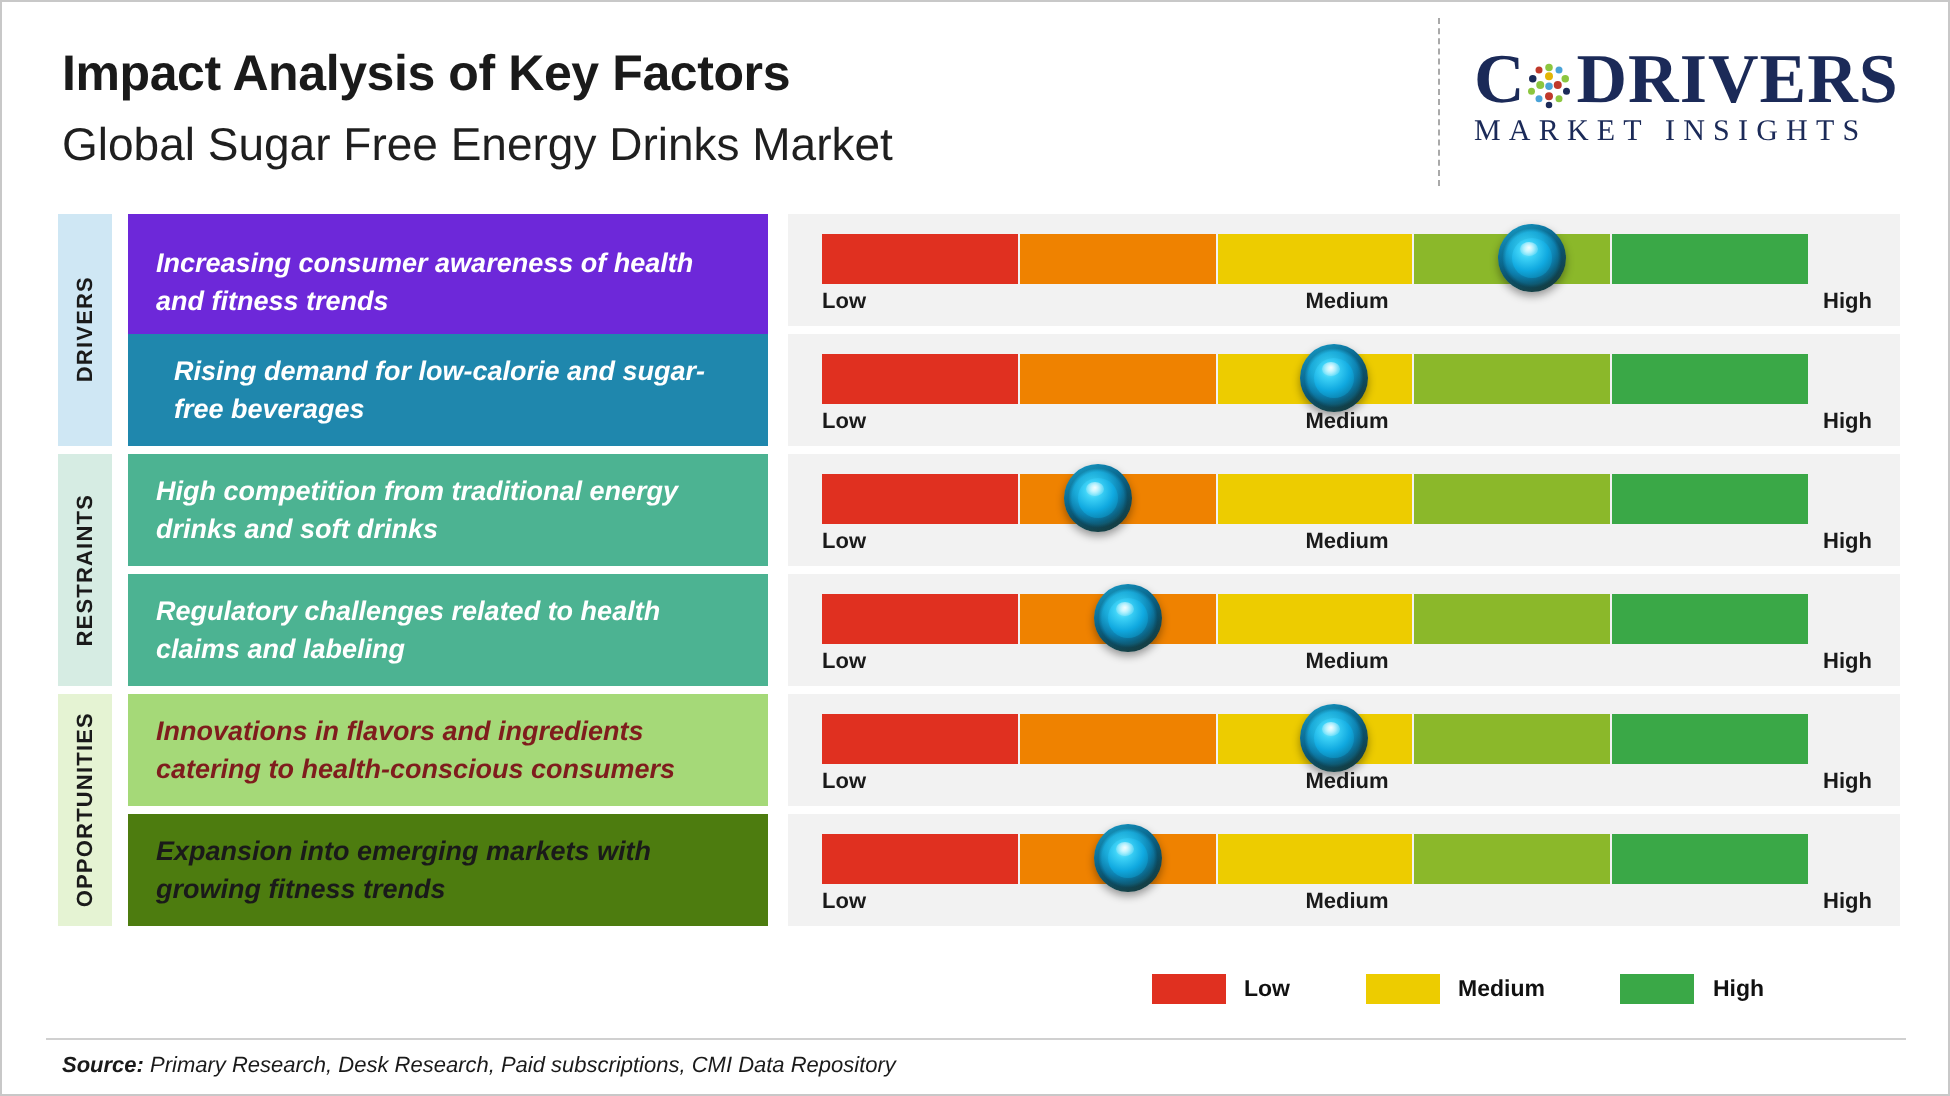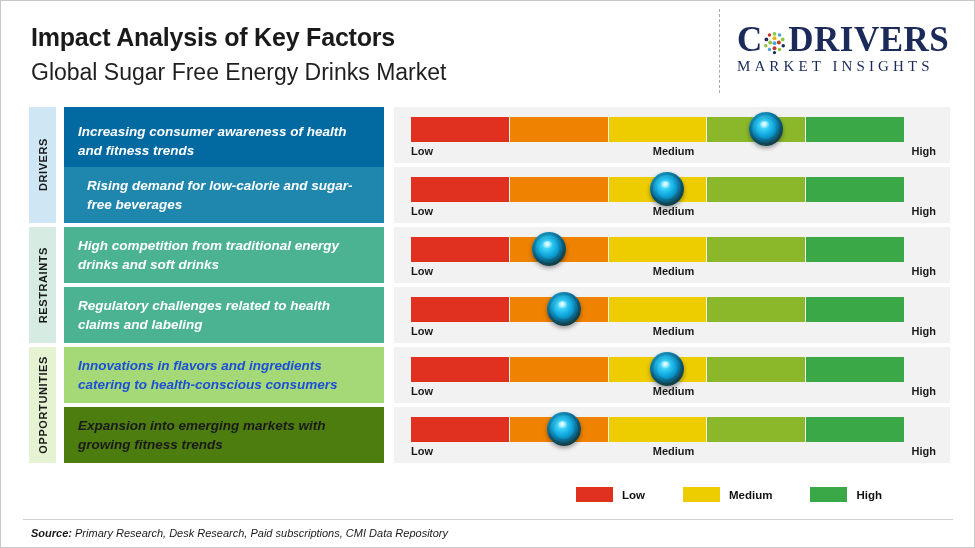--- a/index.html
+++ b/index.html
@@ -187,21 +187,21 @@
         <span class="logo-rest">DRIVERS</span>
       </div>
       <div class="logo-row2">MARKET INSIGHTS</div>
     </div>
   </div>
 
   <div class="body-area" id="body-area">
       <div class="cat-strip" style="top: 6px; height: 116px; background: rgb(207, 231, 244);">
         <span>DRIVERS</span>
       </div>
-      <div class="factor-box" style="top: 6px; height: 68px; background: #0369a1;">
+      <div class="factor-box" style="top: 6px; height: 68px; background: #6d28d9;">
         <span style="color: rgb(255, 255, 255);">Increasing consumer awareness of health and fitness trends</span>
       </div>
       <div class="gauge-row" style="top: 6px; height: 56px; background: rgb(242, 242, 242);">
         <div class="bar">
           <div class="seg" style="background: rgb(224, 48, 32);"></div>
           <div class="seg" style="background: rgb(239, 130, 0);"></div>
           <div class="seg" style="background: rgb(237, 204, 0);"></div>
           <div class="seg" style="background: rgb(139, 184, 42);"></div>
           <div class="seg" style="background: rgb(58, 168, 71);"></div>
         </div>
@@ -266,21 +266,21 @@
         <div class="bar-labels">
           <div class="bl bl-low">Low</div>
           <div class="bl bl-med">Medium</div>
           <div class="bl bl-high">High</div>
         </div>
       </div>
       <div class="cat-strip" style="top: 246px; height: 116px; background: rgb(229, 243, 211);">
         <span>OPPORTUNITIES</span>
       </div>
       <div class="factor-box" style="top: 246px; height: 56px; background: rgb(165, 217, 120);">
-        <span style="color: #1d4ed8;">Innovations in flavors and ingredients catering to health-conscious consumers</span>
+        <span style="color: #7f1d1d;">Innovations in flavors and ingredients catering to health-conscious consumers</span>
       </div>
       <div class="gauge-row" style="top: 246px; height: 56px; background: rgb(242, 242, 242);">
         <div class="bar">
           <div class="seg" style="background: rgb(224, 48, 32);"></div>
           <div class="seg" style="background: rgb(239, 130, 0);"></div>
           <div class="seg" style="background: rgb(237, 204, 0);"></div>
           <div class="seg" style="background: rgb(139, 184, 42);"></div>
           <div class="seg" style="background: rgb(58, 168, 71);"></div>
         </div>
         <div class="marker" title="Medium" style="left: 273.36px;"></div>

